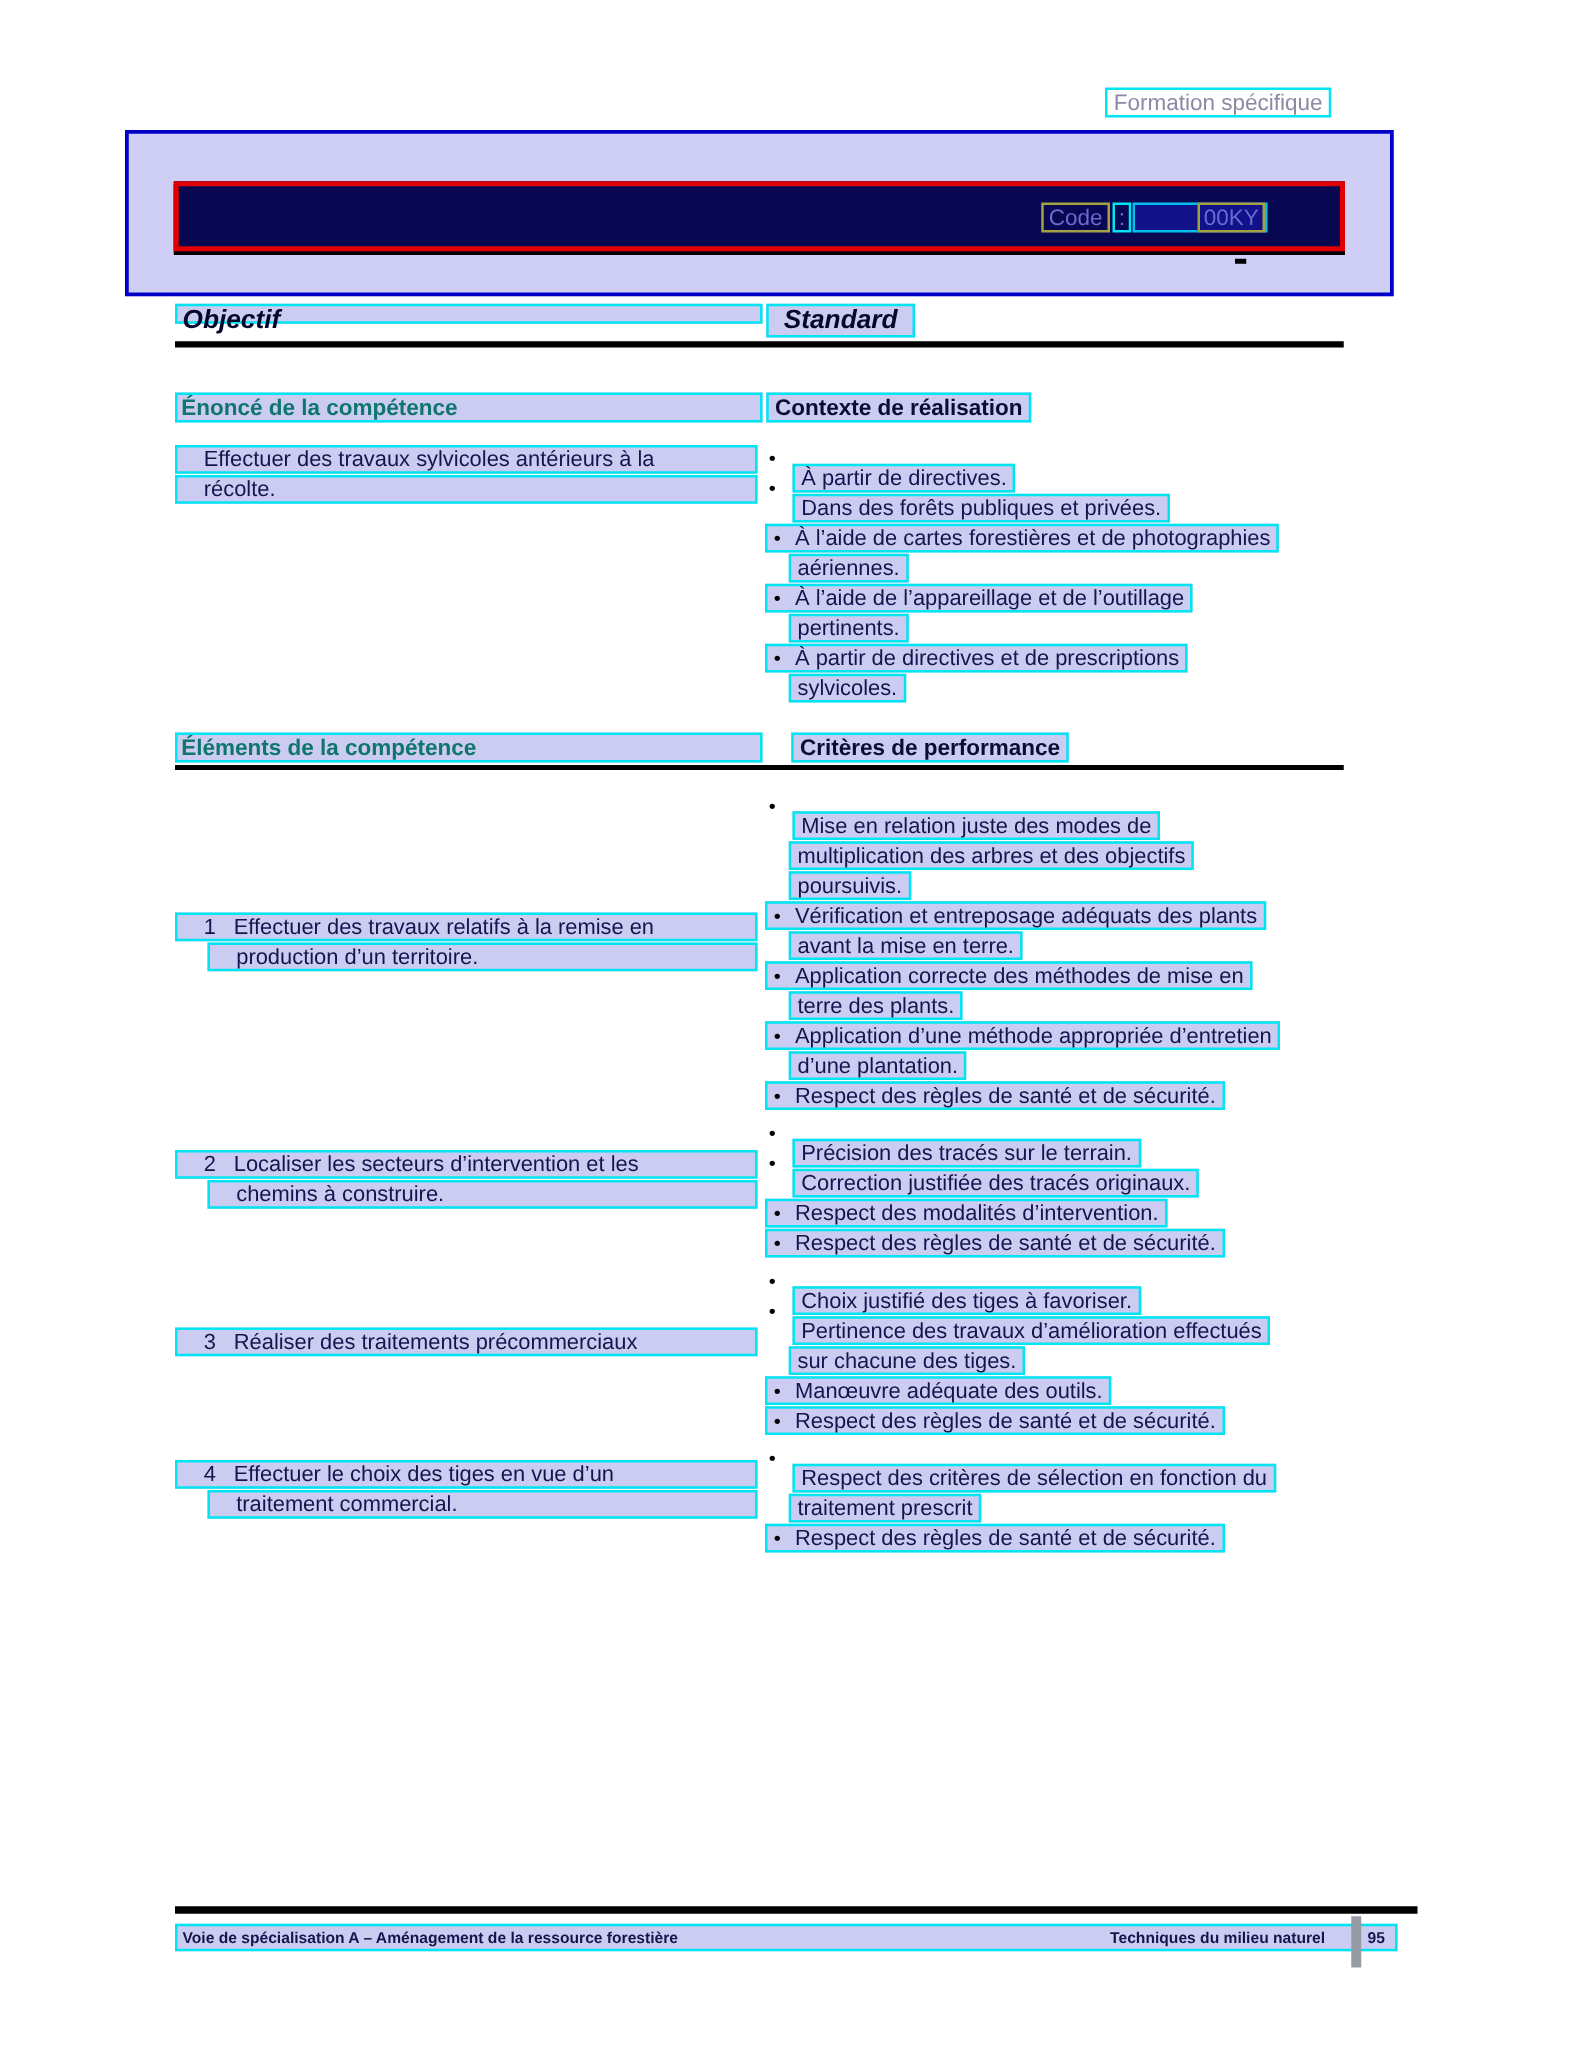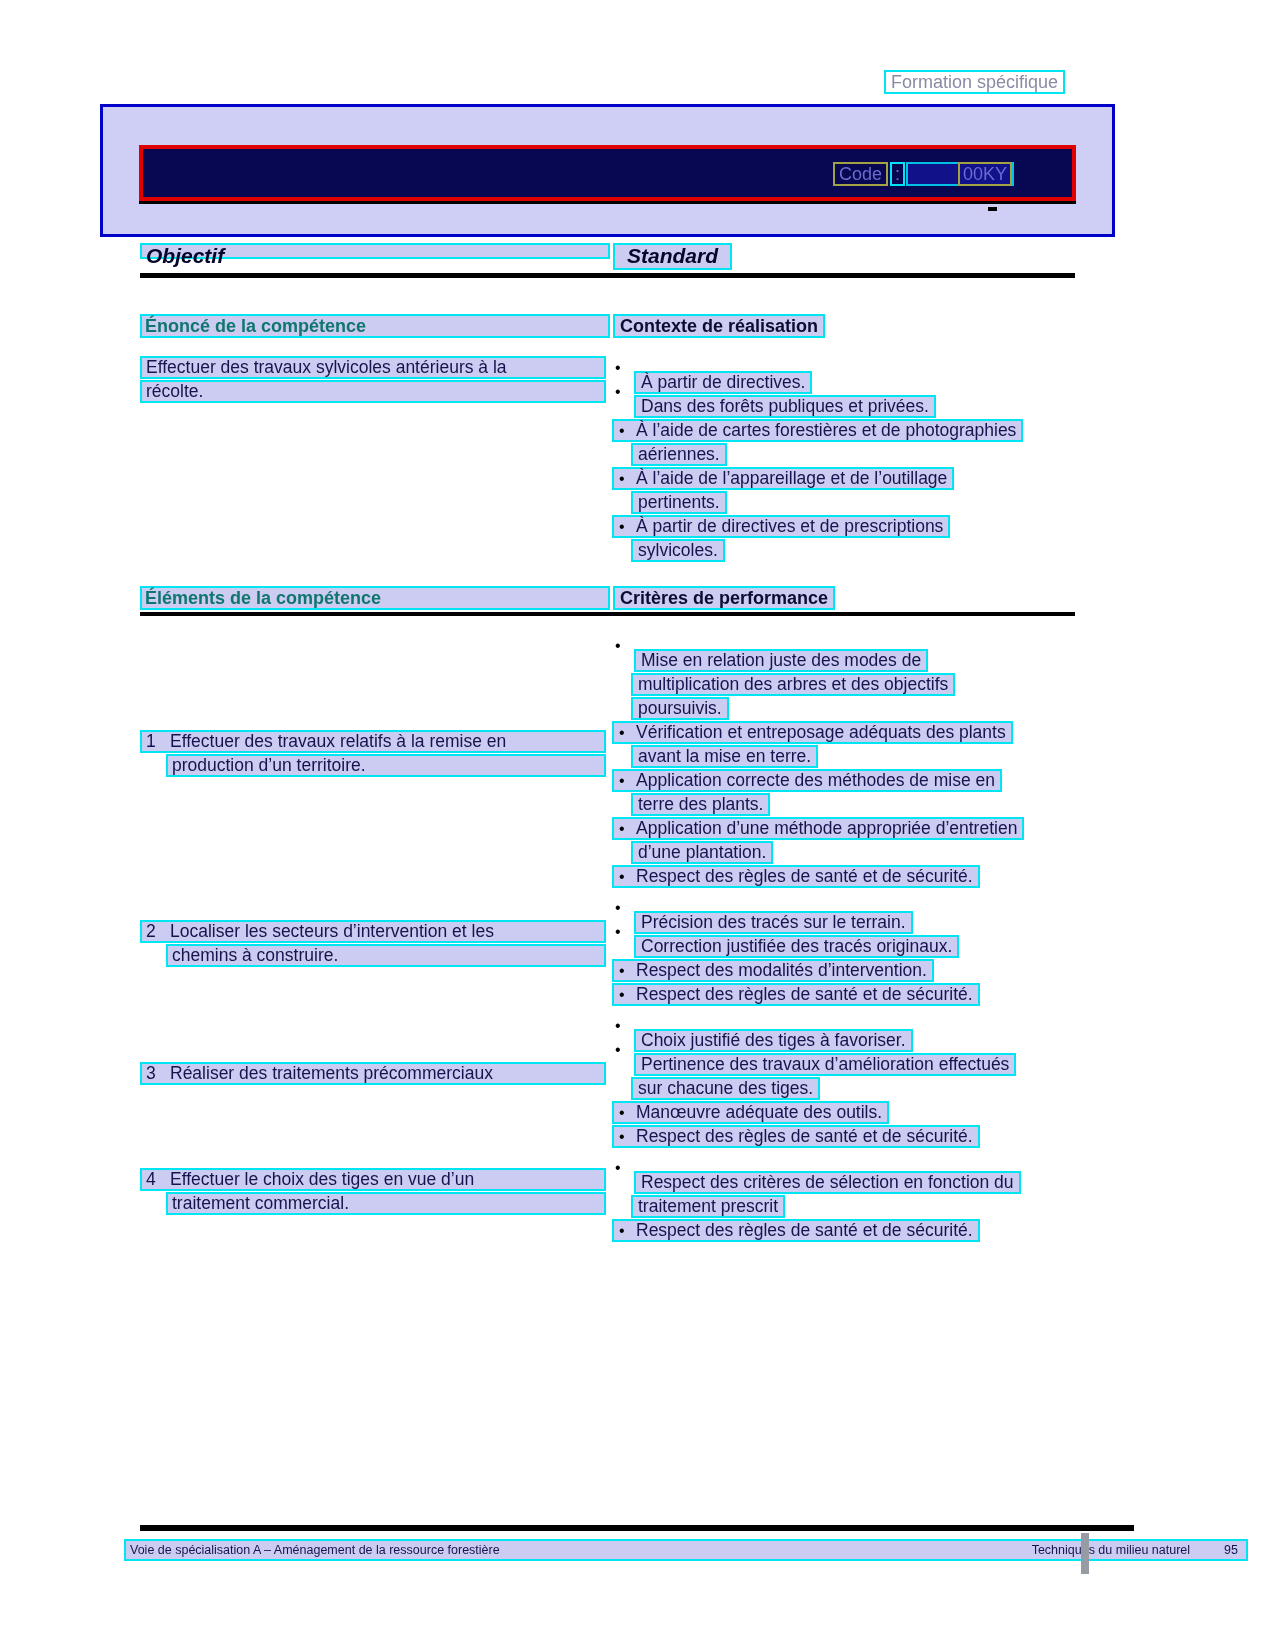--- a/index.html
+++ b/index.html
@@ -29,44 +29,44 @@
   .code-value{border:2px solid var(--code-box);padding:0 3px;height:24px;line-height:20px;box-sizing:border-box;background:#11118a;}
   .banner-tick{position:absolute;left:885px;top:100px;width:9px;height:4px;background:#000;}
 
   .abs{position:absolute;left:140px;width:935px;}
   .title-row{top:243px;display:flex;}
   .title-left{width:470px;font-style:italic;font-weight:bold;font-size:21px;height:16px;line-height:22px;padding:0 4px;color:#06062a;}
   .title-right{margin-left:3px;font-style:italic;font-weight:bold;font-size:21px;height:27px;line-height:22px;padding:0 12px;color:#06062a;display:inline-block;}
   .rule{height:5px;background:#000;}
   .rule1{top:273px;} .rule2{top:612px;height:4px;}
   .head-row{display:flex;}
-  .hr1{top:314px;} .hr2{top:586px;}
+  .hr1{top:314px;} .hr2{top:586px;gap:20px;}
   .head-left{width:470px;font-weight:bold;font-size:18px;height:24px;line-height:20px;padding:0 3px;color:#0f766e;}
   .head-right{margin-left:3px;font-weight:bold;font-size:18px;height:24px;line-height:20px;padding:0 5px;color:#0b0b33;display:inline-block;}
 
   .two-col{display:flex;align-items:flex-start;}
   .row1{top:356px;}
   .col-left{width:472px;flex:none;box-sizing:border-box;padding-right:6px;}
   .col-right{flex:1;}
   .elements{top:634px;}
   .el-row{display:flex;align-items:center;margin-bottom:22px;}
 
   .lw{margin-bottom:1px;height:23px;}
-  .block-line{display:block;height:23px;line-height:19px;font-size:17.5px;padding:0 4px;}
+  .block-line{display:block;height:23px;line-height:19px;font-size:17.5px;padding:0 21px;}
   .num{display:inline-block;width:24px;}
   .indent{margin-left:26px;}
   .bullet-out{display:flex;}
   .dot{flex:none;width:19px;padding-left:3px;color:#000;font-size:16px;line-height:23px;}
   .fit-line{display:inline-block;height:23px;line-height:19px;font-size:17.5px;padding:0 5px;white-space:nowrap;margin-top:15px;}
   .dot-in{display:inline-block;width:17px;color:#000;font-size:16px;}
   .cont{margin-left:19px;}
 
   .rule3{position:absolute;left:140px;top:1525px;width:994px;height:6px;background:#000;}
-  .footer-band{position:absolute;left:124px;top:1539px;width:1124px;height:22px;display:flex;align-items:center;
-               font-size:12.5px;padding:0 8px 0 4px;box-sizing:border-box;}
+  .footer-band{position:absolute;left:140px;top:1539px;width:978px;height:22px;display:flex;align-items:center;
+               font-size:12.5px;padding:0 8px 0 4px;box-sizing:border-box;font-weight:bold;}
   .f-left{flex:1;}
   .f-right{margin-right:34px;}
   .f-page{}
   .f-bar{position:absolute;left:1081px;top:1533px;width:8px;height:41px;background:#979ca4;}
 </style>
 </head>
 <body>
 
 <div class="page">
 

